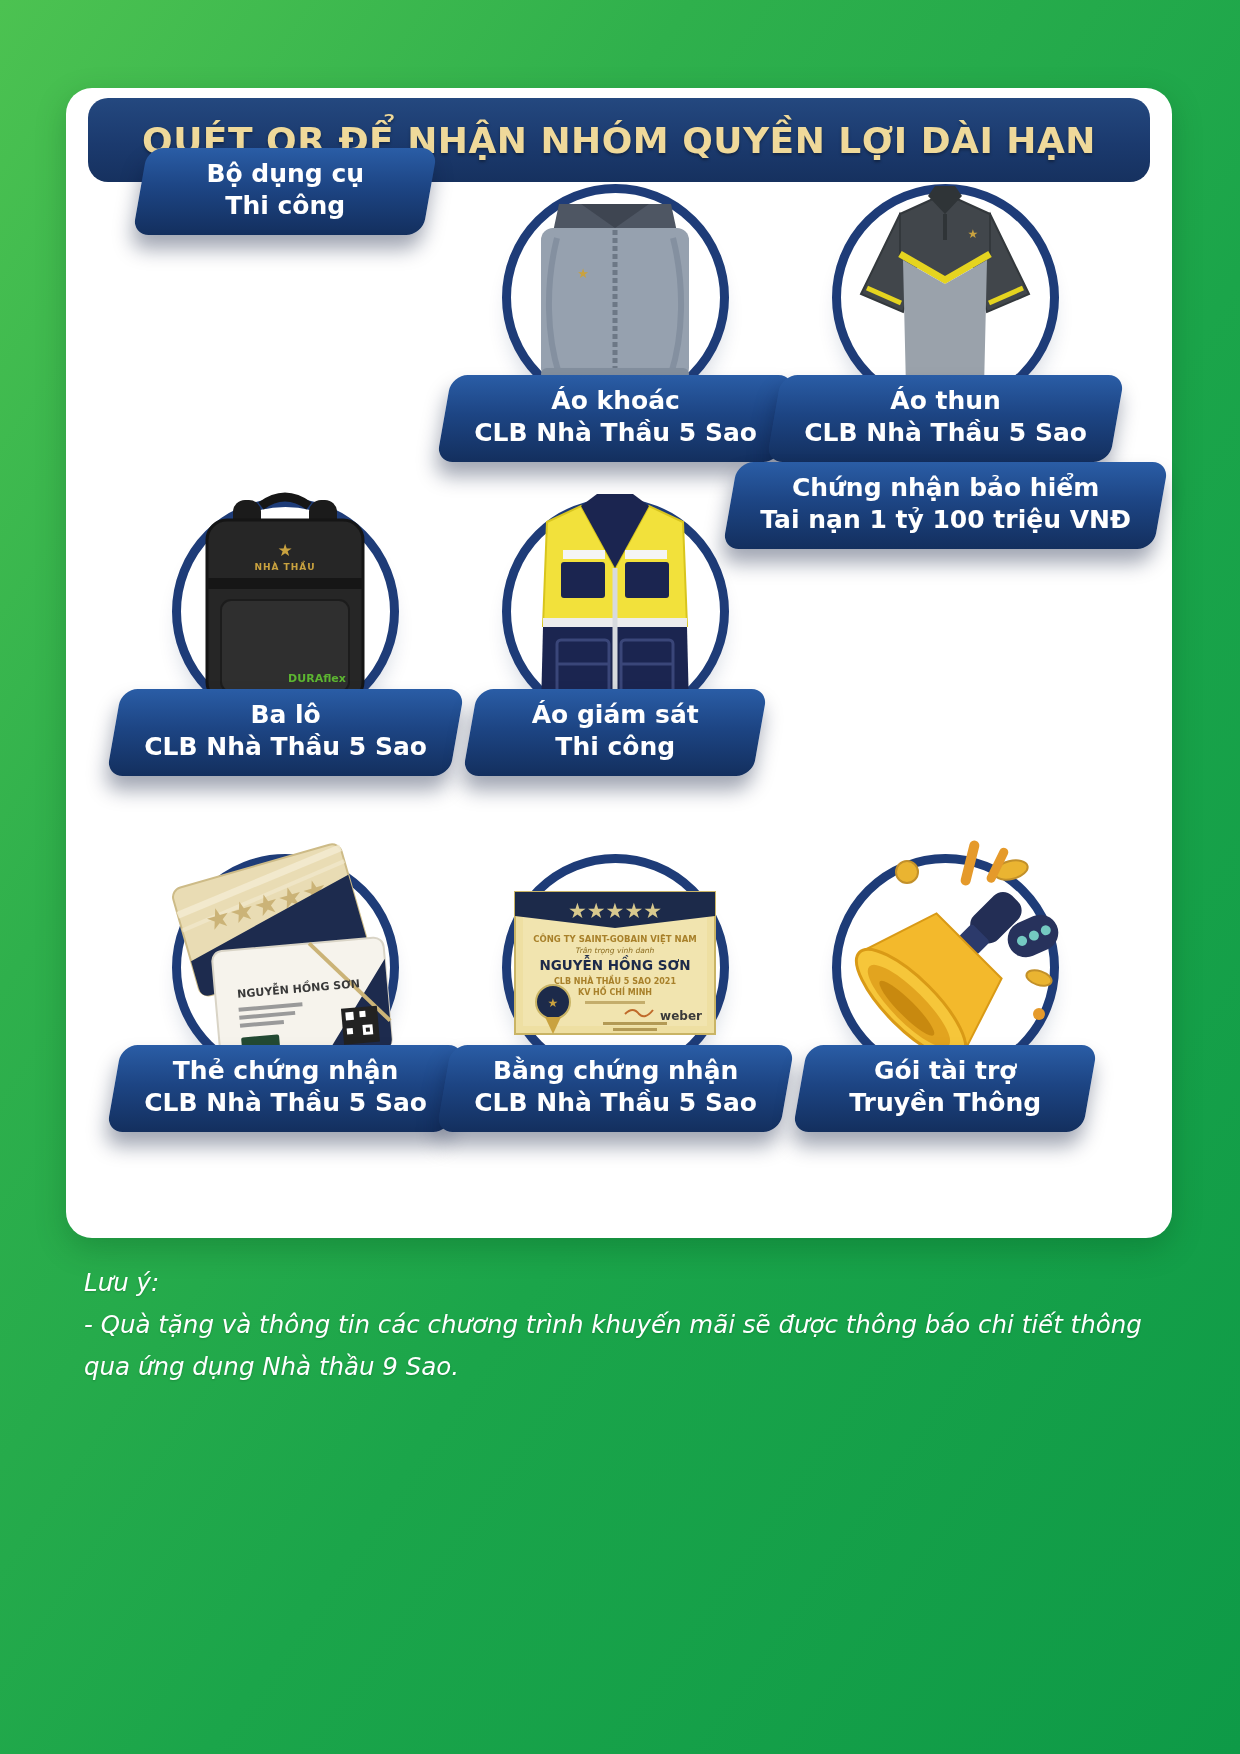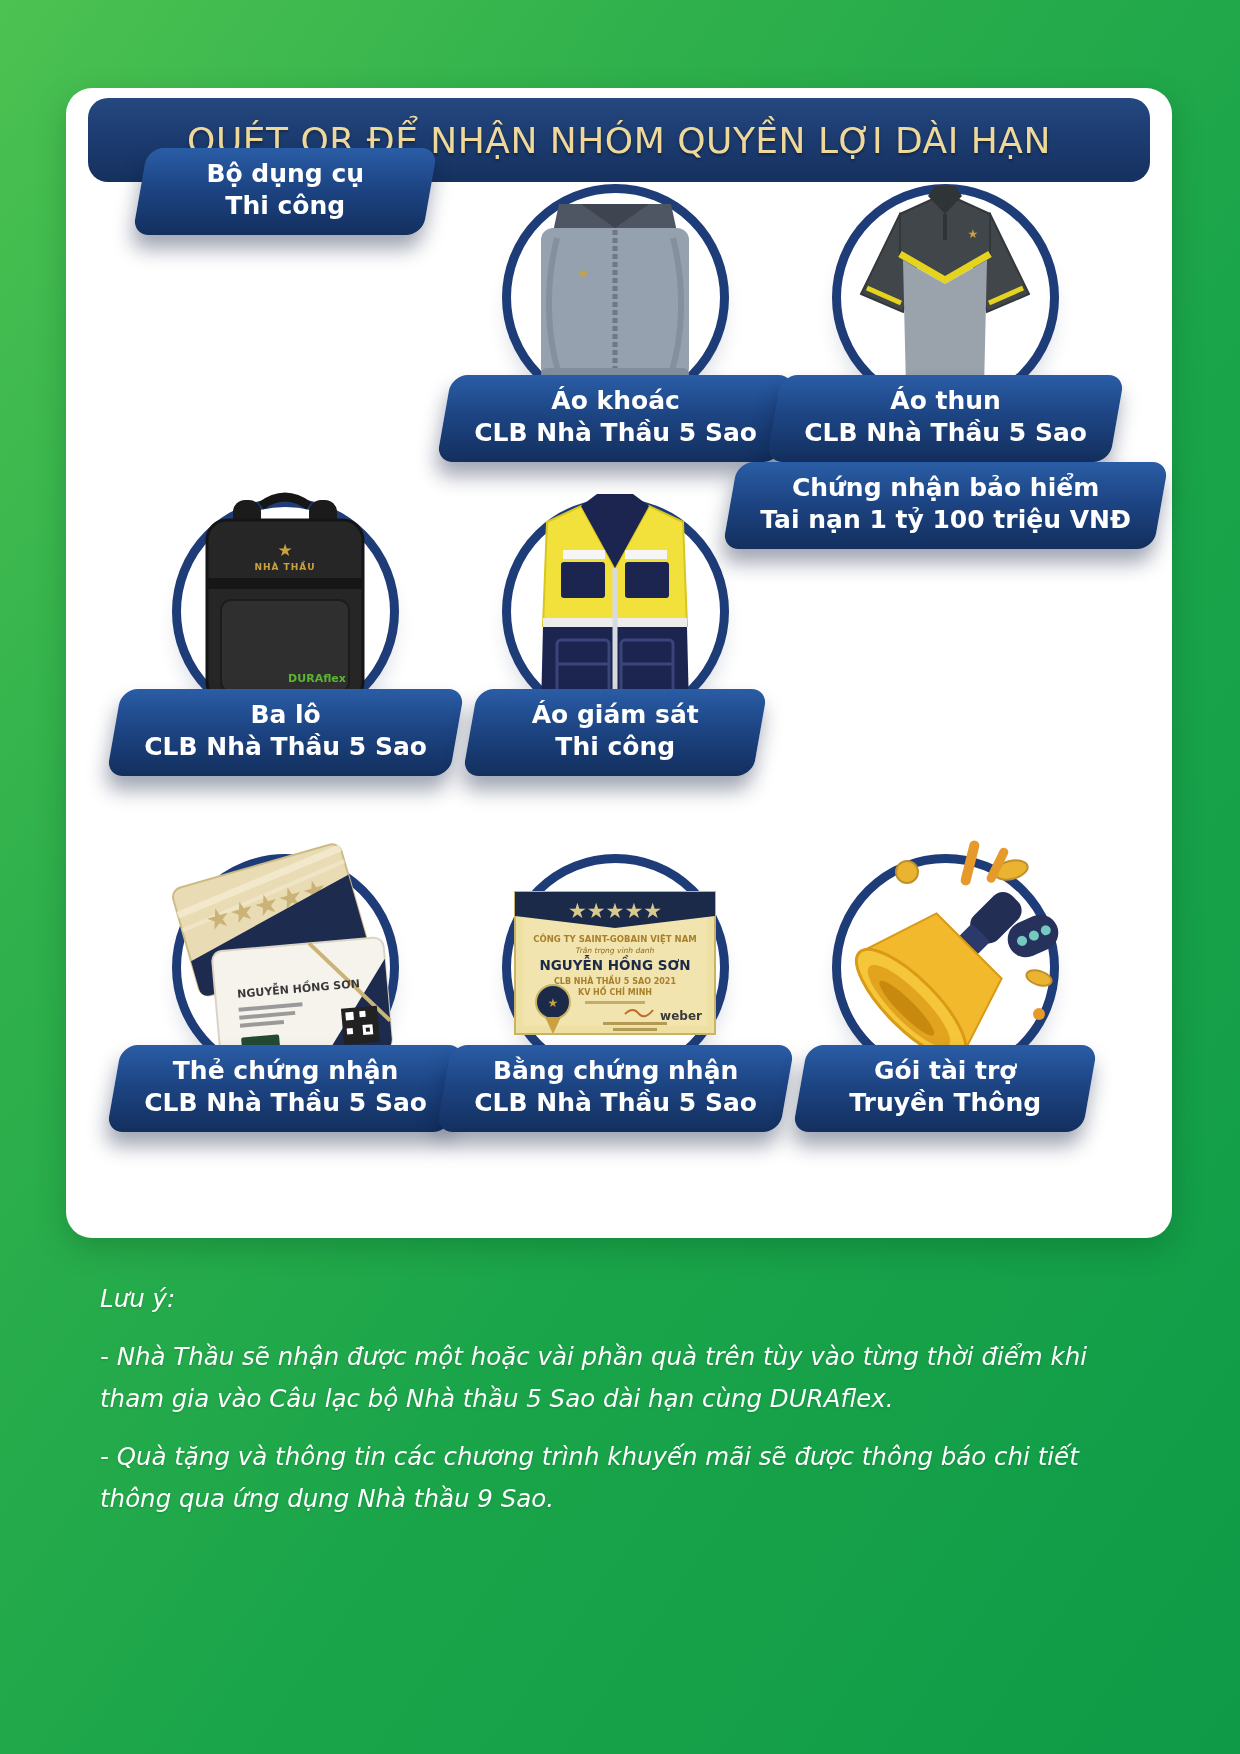--- a/index.html
+++ b/index.html
@@ -12,21 +12,21 @@
     position:absolute;left:66px;top:88px;width:1106px;height:1150px;
     background:#ffffff;border-radius:26px;
     box-shadow:0 10px 30px rgba(0,60,20,.25);
   }
   .banner{
     position:absolute;left:22px;top:10px;width:1062px;height:84px;
     background:linear-gradient(180deg,#24487f 0%,#1b3a6e 55%,#16315f 100%);
     border-radius:20px;display:flex;align-items:center;justify-content:center;
   }
   .banner-title{
-    color:#efd99a;font-size:36px;font-weight:normal;letter-spacing:.5px;
+    color:#efd99a;font-size:36px;font-weight:bold;letter-spacing:.5px;
     text-shadow:0 2px 3px rgba(0,0,0,.35);white-space:nowrap;
   }
   .cell{position:absolute;width:320px;display:flex;flex-direction:column;align-items:center;}
   .c0{left:59px;}  .c1{left:389px;} .c2{left:719px;}
   .r0{top:96px;}   .r1{top:410px;}  .r2{top:766px;}
   .media{position:relative;width:227px;height:227px;}
   .ring{
     position:absolute;left:0;top:0;width:209px;height:209px;
     border:9px solid #1e3c78;border-radius:50%;background:#fff;
     box-shadow:0 18px 22px -8px rgba(15,40,90,.20);
@@ -41,21 +41,21 @@
   }
   .pill-inner{
     transform:skewX(10deg);color:#ffffff;font-weight:bold;
     font-size:25px;line-height:1.28;text-align:center;white-space:nowrap;
   }
   .notes{
     position:absolute;left:84px;top:1262px;width:1072px;
     color:#ffffff;font-style:italic;font-size:24.5px;line-height:42px;
     text-shadow:0 1px 2px rgba(0,60,20,.25);
   }
-  .notes p{margin:16px;}
+  .notes p{margin:0;}
   svg text{font-family:"DejaVu Sans","Liberation Sans",sans-serif;}
 </style>
 </head>
 <body>
 
 <div class="card">
 
   <div class="banner">
     <div class="banner-title">QUÉT QR ĐỂ NHẬN NHÓM QUYỀN LỢI DÀI HẠN</div>
   </div>
@@ -278,15 +278,14 @@
         <div>Gói tài trợ</div>
         <div>Truyền Thông</div>
       </div>
     </div>
   </div>
 
 </div>
 
 <div class="notes">
   <p>Lưu ý:</p>
-  <p>- Nhà Thầu sẽ nhận được một hoặc vài phần quà trên tùy vào từng thời điểm khi tham gia vào Câu lạc bộ Nhà thầu 5 Sao dài hạn cùng DURAflex.</p>
   <p>- Quà tặng và thông tin các chương trình khuyến mãi sẽ được thông báo chi tiết thông qua ứng dụng Nhà thầu 9 Sao.</p>
 </div>
 
 </body></html>

